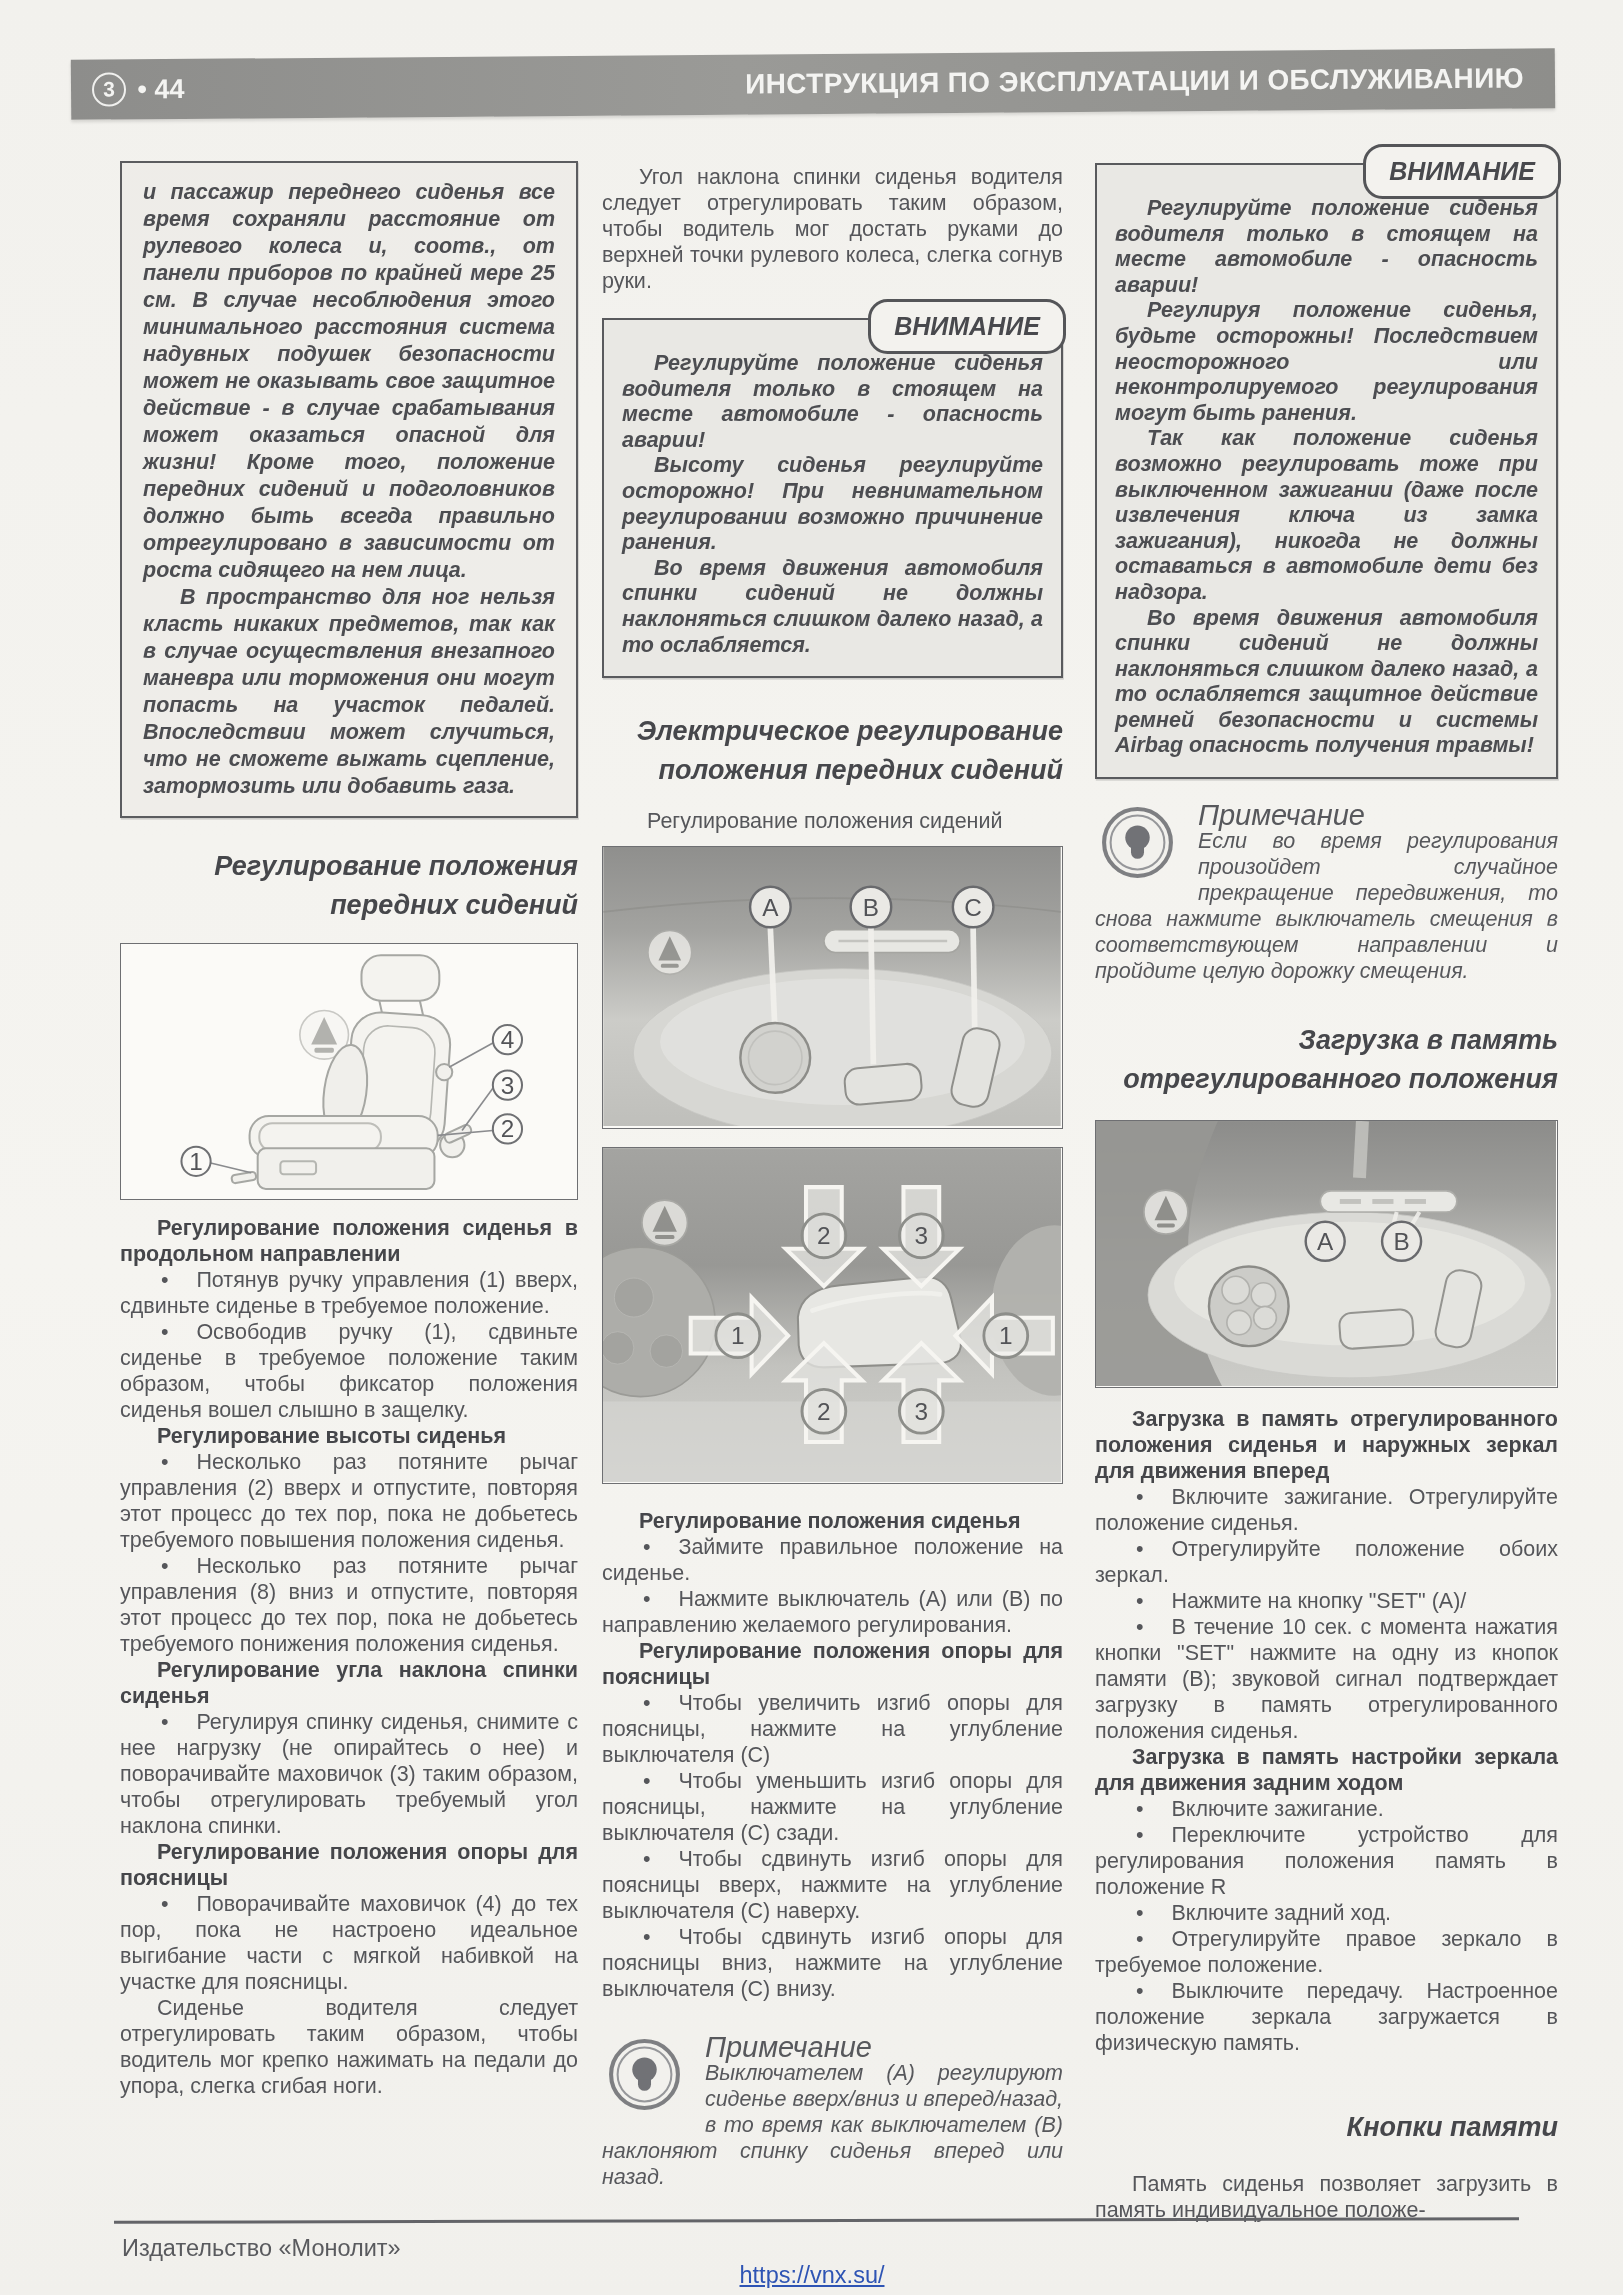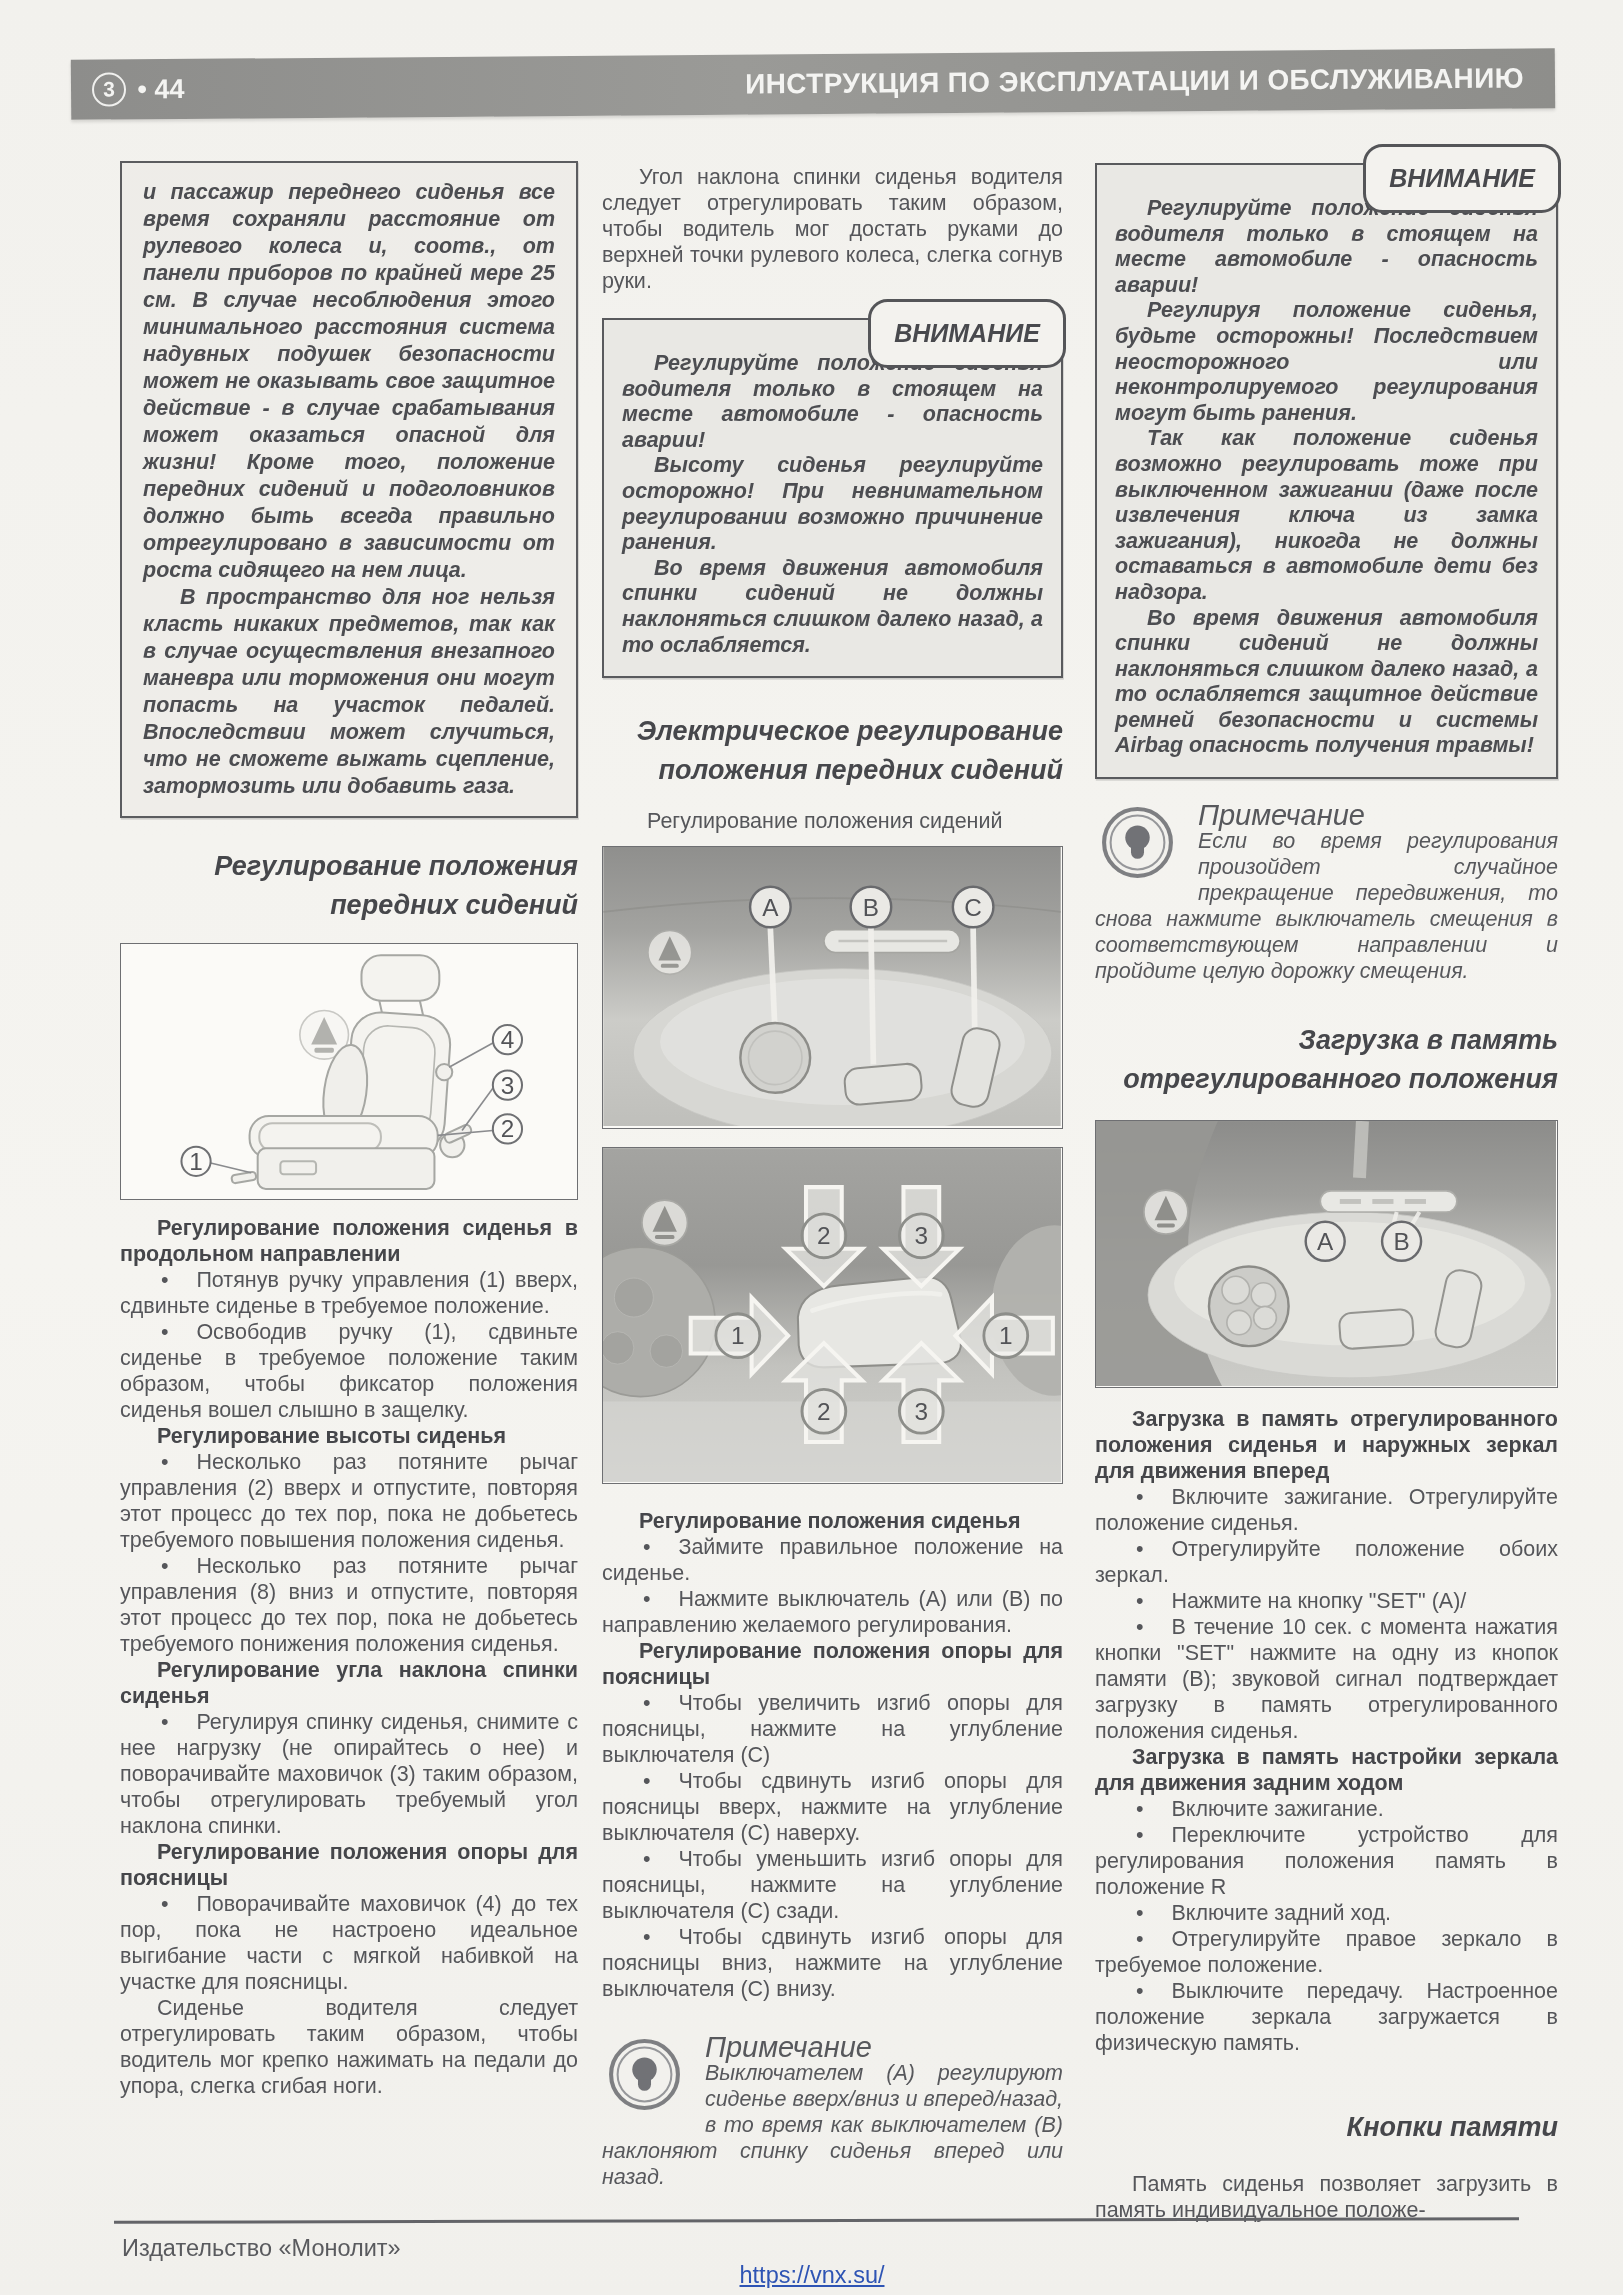--- a/index.html
+++ b/index.html
@@ -28,21 +28,21 @@
   .bm::before{content:"•";}
   .h2{font-style:italic;font-weight:bold;font-size:27px;line-height:39px;color:#46474b;
       text-align:right;margin:0;}
   
   .box-frame{border:2.4px solid #5b5c5f;padding:16px 21px;background:rgba(233,232,228,.5);
       box-shadow:0.8px 1.6px 0 rgba(90,90,90,.25);}
   .intro-box p{font-weight:bold;font-style:italic;color:#4c4d51;line-height:27px;}
   .warn{position:relative;border:2.4px solid #595a5d;background:#e9e8e4;padding:31px 18px 18px;
       box-shadow:0.8px 1.6px 0 rgba(90,90,90,.25);}
   .warn-label{position:absolute;top:-21px;right:-4.9px;background:#f3f2ee;border:3.2px solid #545558;
-      border-radius:19.5px;padding:17px 23px;font-weight:bold;font-style:italic;font-size:25px;color:#48494d;}
+      border-radius:19.5px;padding:10px 23px;font-weight:bold;font-style:italic;font-size:25px;color:#48494d;}
   .warn p{font-weight:bold;font-style:italic;color:#4c4d51;text-indent:32px;line-height:25.6px;}
   
   .note{overflow:hidden;}
   .note-icon{float:left;width:75px;height:75px;margin:3.2px 23px 3.2px 4.9px;}
   .note p{font-style:italic;color:#57585c;}
   .note-label{text-align:left;font-size:29px;}
   
   .figure{border:1.6px solid #6e6f72;background:#fbfaf7;box-sizing:border-box;overflow:hidden;}
   .figure svg{display:block;}
   .cap-circle{fill:#eae9e5;stroke:#696a6d;stroke-width:3;}
@@ -239,22 +239,22 @@
         </g>
       </svg>
     </div>
 
     <div style="margin-top:24px">
       <p class="sub">Регулирование положения сиденья</p>
       <p class="li"><span class="bm"></span><span>Займите правильное положение на сиденье.</span></p>
       <p class="li"><span class="bm"></span><span>Нажмите выключатель (А) или (В) по направлению желаемого регулирования.</span></p>
       <p class="sub">Регулирование положения опоры для поясницы</p>
       <p class="li"><span class="bm"></span><span>Чтобы увеличить изгиб опоры для поясницы, нажмите на углубление выключателя (С)</span></p>
+      <p class="li"><span class="bm"></span><span>Чтобы уменьшить изгиб опоры для поясницы, нажмите на углубление выключателя (С) сзади.</span></p>
       <p class="li"><span class="bm"></span><span>Чтобы сдвинуть изгиб опоры для поясницы вверх, нажмите на углубление выключателя (С) наверху.</span></p>
-      <p class="li"><span class="bm"></span><span>Чтобы уменьшить изгиб опоры для поясницы, нажмите на углубление выключателя (С) сзади.</span></p>
       <p class="li"><span class="bm"></span><span>Чтобы сдвинуть изгиб опоры для поясницы вниз, нажмите на углубление выключателя (С) внизу.</span></p>
     </div>
 
     <div class="note" style="margin-top:32px">
       <svg class="note-icon" viewBox="0 0 92 92">
         <circle cx="46" cy="46" r="41" fill="#f2f1ed" stroke="#7e7f82" stroke-width="5"></circle>
         <circle cx="46" cy="46" r="33" fill="none" stroke="#96979a" stroke-width="2.5"></circle>
         <circle cx="46" cy="40" r="15" fill="#717276"></circle>
         <path d="M38 52 h16 v6 a8 8 0 0 1 -16 0 Z" fill="#717276"></path>
       </svg>

